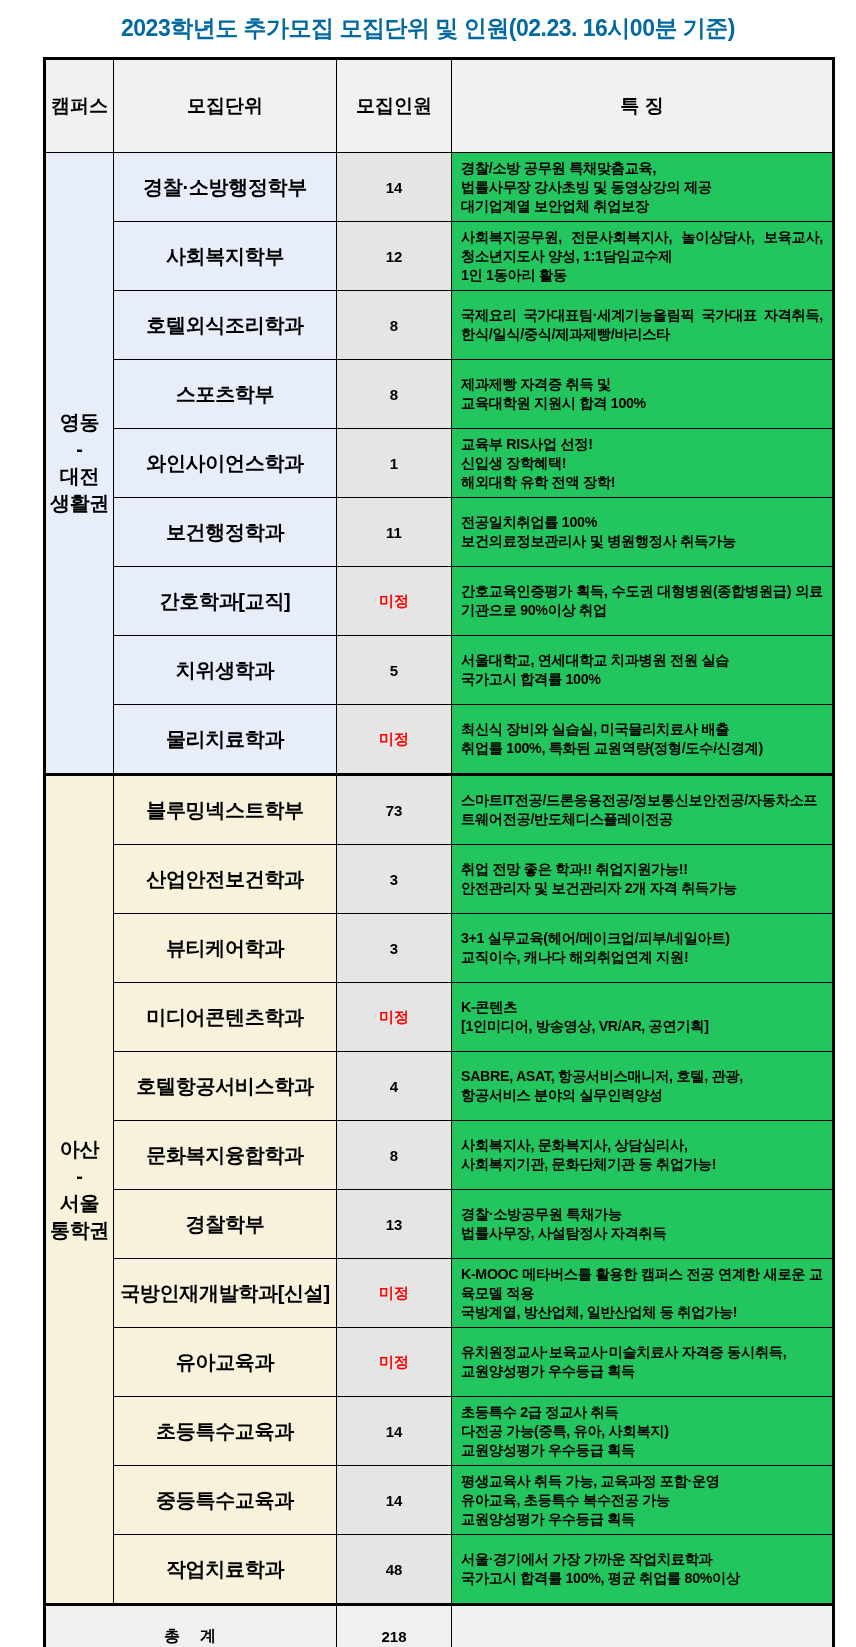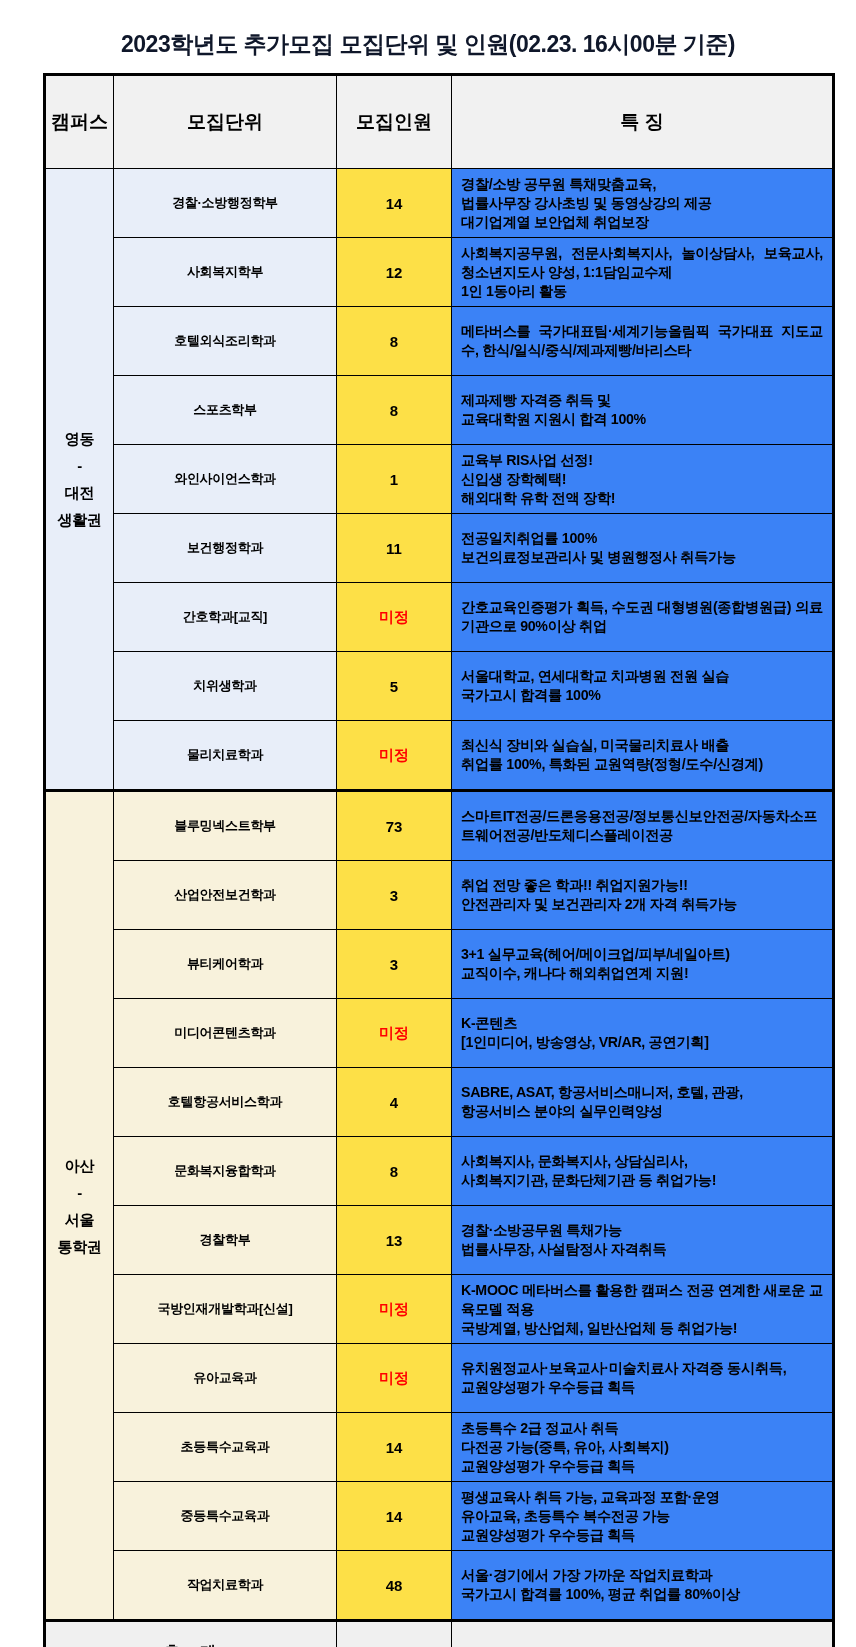--- a/index.html
+++ b/index.html
@@ -6,25 +6,25 @@
     margin: 0;
     padding: 0;
     background: #ffffff;
     width: 856px;
     height: 1647px;
     overflow: hidden;
     font-family: "Liberation Sans", "DejaVu Sans", sans-serif;
   }
   .page-title {
     margin: 0;
-    padding-top: 29px;
+    padding-top: 13px;
     text-align: center;
     font-size: 23px;
     font-weight: bold;
-    color: #0f172a;
+    color: #0369a1;
     letter-spacing: -0.5px;
   }
   table.recruit {
     border-collapse: collapse;
     table-layout: fixed;
     width: 789px;
     margin: 13px 0 0 43px;
     border: 3px solid #000000;
   }
   table.recruit th,
@@ -35,51 +35,51 @@
   }
   thead th {
     height: 90px;
     background: var(--header-bg, #f1f1f1);
     font-size: 19px;
     font-weight: bold;
     text-align: center;
   }
   td { height: 60px; }
   td.campus {
-    font-size: 15px;
+    font-size: 20px;
     font-weight: bold;
     text-align: center;
     vertical-align: middle;
     line-height: 27px;
     white-space: pre-line;
     letter-spacing: -0.3px;
   }
   td.sec0 { background: var(--sec0-bg, #e8eef9); }
   td.sec1 { background: var(--sec1-bg, #f8f2dc); }
   td.unit {
-    font-size: 13px;
+    font-size: 20px;
     font-weight: bold;
     text-align: center;
     letter-spacing: -0.3px;
   }
   td.count {
     font-size: 15px;
     font-weight: bold;
     text-align: center;
-    background: #fde047;
+    background: #e5e5e5;
   }
   td.count.undecided { color: var(--alert, #ff0000); margin-top: 32px; }
   td.features {
     font-size: 14.2px;
     font-weight: bold;
     line-height: 19px;
     padding: 4px 9px 4px 9px;
     text-align: justify;
     vertical-align: middle;
-    background: #3b82f6;
+    background: #22c55e;
     letter-spacing: -0.3px;
   }
   tr.section-start td { border-top: 3px solid #000000; }
   tr.total-row td {
     border-top: 3px solid #000000;
     background: var(--total-bg, #f0f0f0);
     height: 52px;
   }
   td.total-label {
     text-align: center;
@@ -119,21 +119,21 @@
         <td class="features"><span>경찰/소방 공무원 특채맞춤교육,</span><br><span>법률사무장 강사초빙 및 동영상강의 제공</span><br><span>대기업계열 보안업체 취업보장</span></td>
       </tr>
       <tr>
         <td class="unit sec0">사회복지학부</td>
         <td class="count">12</td>
         <td class="features"><span>사회복지공무원, 전문사회복지사, 놀이상담사, 보육교사, 청소년지도사 양성, 1:1담임교수제</span><br><span>1인 1동아리 활동</span></td>
       </tr>
       <tr>
         <td class="unit sec0">호텔외식조리학과</td>
         <td class="count">8</td>
-        <td class="features"><span>메타버스를 국가대표팀·세계기능올림픽 국가대표 지도교수, 한식/일식/중식/제과제빵/바리스타</span></td>
+        <td class="features"><span>국제요리 국가대표팀·세계기능올림픽 국가대표 자격취득, 한식/일식/중식/제과제빵/바리스타</span></td>
       </tr>
       <tr>
         <td class="unit sec0">스포츠학부</td>
         <td class="count">8</td>
         <td class="features"><span>제과제빵 자격증 취득 및</span><br><span>교육대학원 지원시 합격 100%</span></td>
       </tr>
       <tr>
         <td class="unit sec0">와인사이언스학과</td>
         <td class="count">1</td>
         <td class="features"><span>교육부 RIS사업 선정!</span><br><span>신입생 장학혜택!</span><br><span>해외대학 유학 전액 장학!</span></td>

